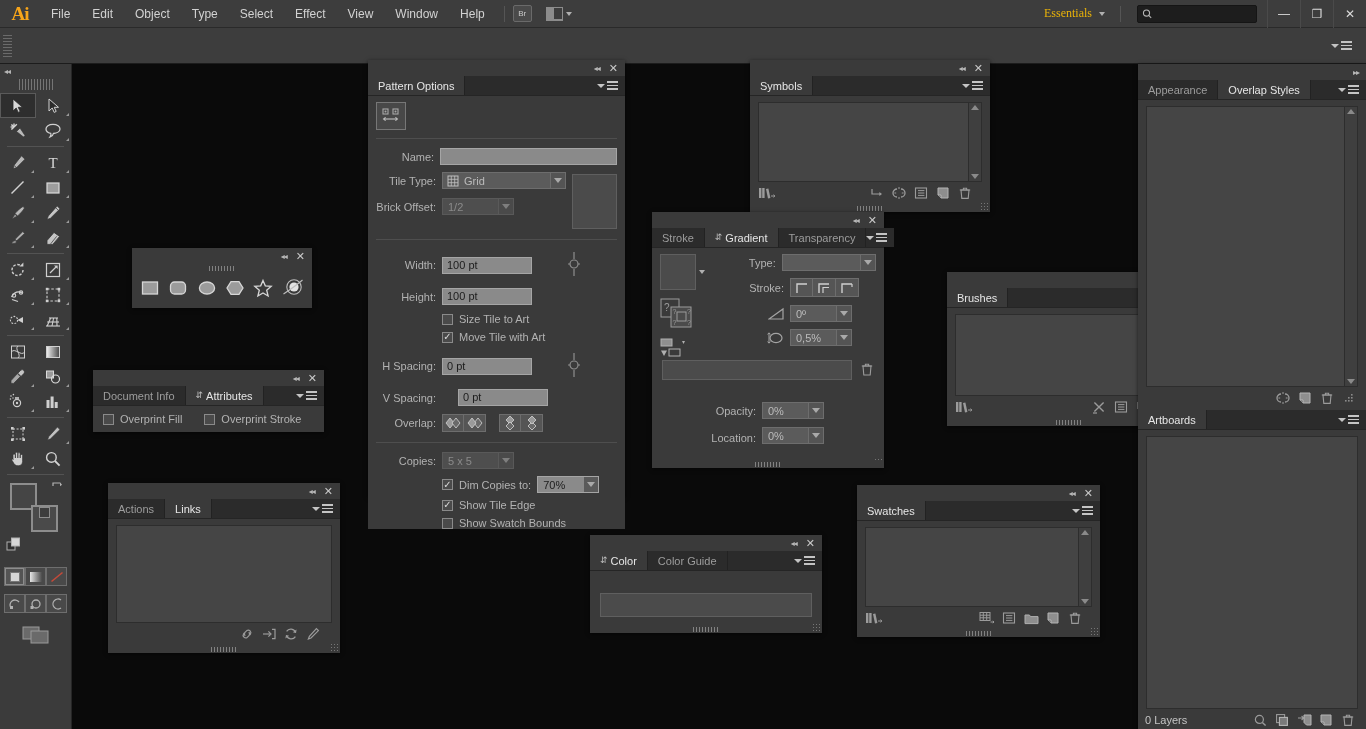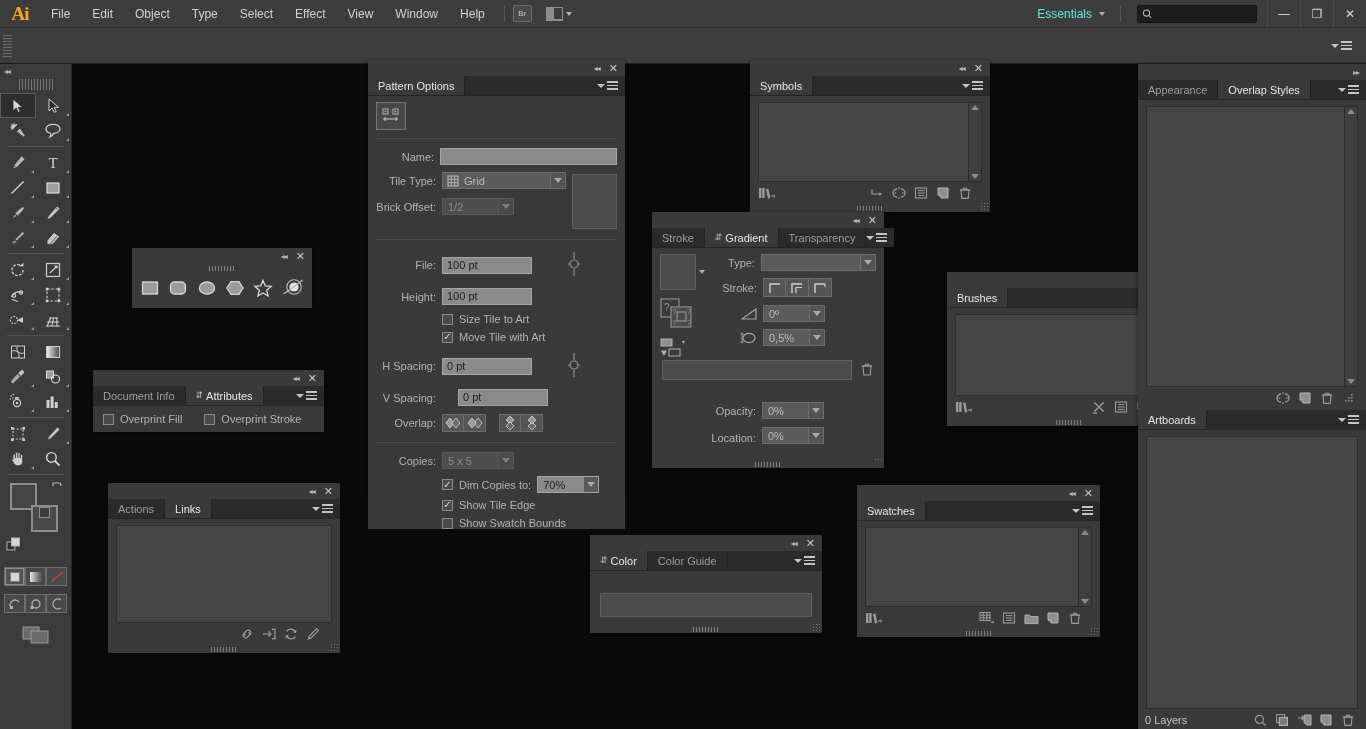--- a/index.html
+++ b/index.html
@@ -36,21 +36,21 @@
     display:flex;align-items:center;justify-content:center;
   }
   .arrange-btn{ display:flex;align-items:center;gap:3px;margin-left:14px; }
   .arrange-ico{ width:17px;height:14px;border:1px solid #8c8c8c; display:flex; }
   .arrange-ico i{ display:block; height:100%; }
   .arrange-ico i.a{ width:7px; background:#8c8c8c; border-right:1px solid #8c8c8c;}
   .arrange-ico i.b{ flex:1; background:transparent; border-bottom:1px solid #8c8c8c;}
   .caret{ width:0;height:0;border-left:3.5px solid transparent;border-right:3.5px solid transparent;border-top:4px solid #b0b0b0; }
 
   .menu-right{ margin-left:auto; display:flex; align-items:center; height:28px; }
-  .workspace{ color:#5eead4; font-size:12px; padding:0 7px; display:flex;align-items:center;gap:7px;}
+  .workspace{ color:#eab308; font-size:12px; padding:0 7px; display:flex;align-items:center;gap:7px;font-family:Liberation Serif, serif;}
   .search-box{
     width:120px; height:18px; background:#1d1d1d; border:1px solid #151515;
     border-radius:2px; display:flex;align-items:center; padding:0 4px; margin-left:8px;
   }
   .search-box input{
     background:transparent;border:0;outline:none;color:#cfcfcf;font-size:11px;width:100%;
     font-family:"Liberation Sans",sans-serif;
   }
   .win-btns{ display:flex; margin-left:10px; height:28px; align-items:stretch;}
   .win-btn{ width:33px; display:flex;align-items:center;justify-content:center;
@@ -784,21 +784,21 @@
                 </span>
             </div>
           </div>
         </div>
         <div class="emptybox" style="width:55px;height:55px;margin-top:2px;"></div>
       </div>
 
       <div class="divline" style="margin:10px 0 9px;"></div>
 
       <div style="display:flex;align-items:center;gap:6px;margin-bottom:7px;">
-        <span class="lbl" style="width:60px;">File:</span>
+        <span class="lbl" style="width:60px;">Width:</span>
         <div class="tinput" style="width:90px;">100 pt</div>
         <span style="margin-left:28px;">
           <svg width="16" height="30" viewBox="0 0 16 30">
               <path d="M8 3 L8 10 M8 20 L8 27" stroke="#8e8e8e" stroke-width="1.2"></path>
               <circle cx="8" cy="15" r="4" fill="none" stroke="#8e8e8e" stroke-width="1.2"></circle>
               <path d="M2 15 L4 15 M12 15 L14 15" stroke="#8e8e8e" stroke-width="1.2"></path>
             </svg>
         </span>
       </div>
       <div style="display:flex;align-items:center;gap:6px;margin-bottom:8px;">
@@ -1037,21 +1037,21 @@
         <div style="margin-top:8px;">
           <svg width="26" height="20" viewBox="0 0 26 20">
               <rect x="1" y="1" width="11" height="7" fill="#8f8f8f" stroke="#b0b0b0" stroke-width="1"></rect>
               <polygon points="4,18 1,12.5 7,12.5" fill="#b0b0b0"></polygon>
               <rect x="9" y="11" width="11" height="7" fill="none" stroke="#b0b0b0" stroke-width="1"></rect>
               <polygon points="22,3 25,3 23.5,6" fill="#b0b0b0"></polygon>
             </svg>
         </div>
       </div>
 
-      <div style="margin-left:61px;">
+      <div style="margin-left:88px;">
         <div style="display:flex;align-items:center;gap:6px;margin-bottom:7px;">
           <span class="lbl" style="width:36px;">Type:</span>
           <div class="dd" style="width:122px;">
             <span class="txt"></span>
             <span class="btn">
                 <span class="t"></span>
               </span>
           </div>
         </div>
 

